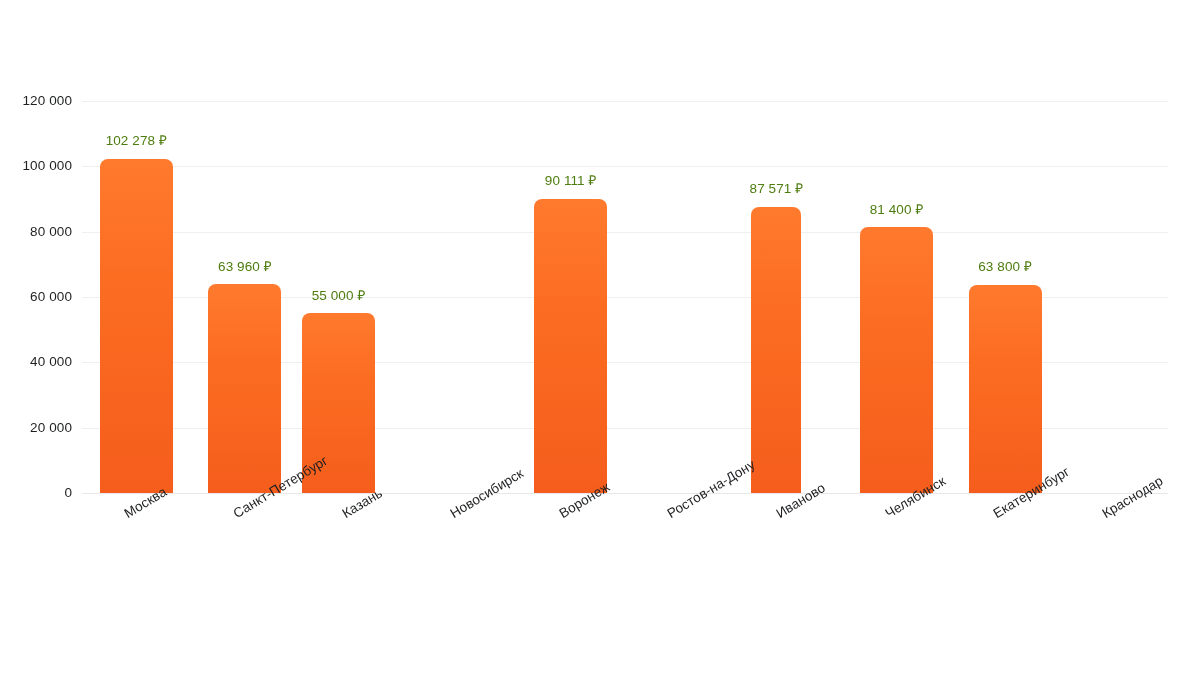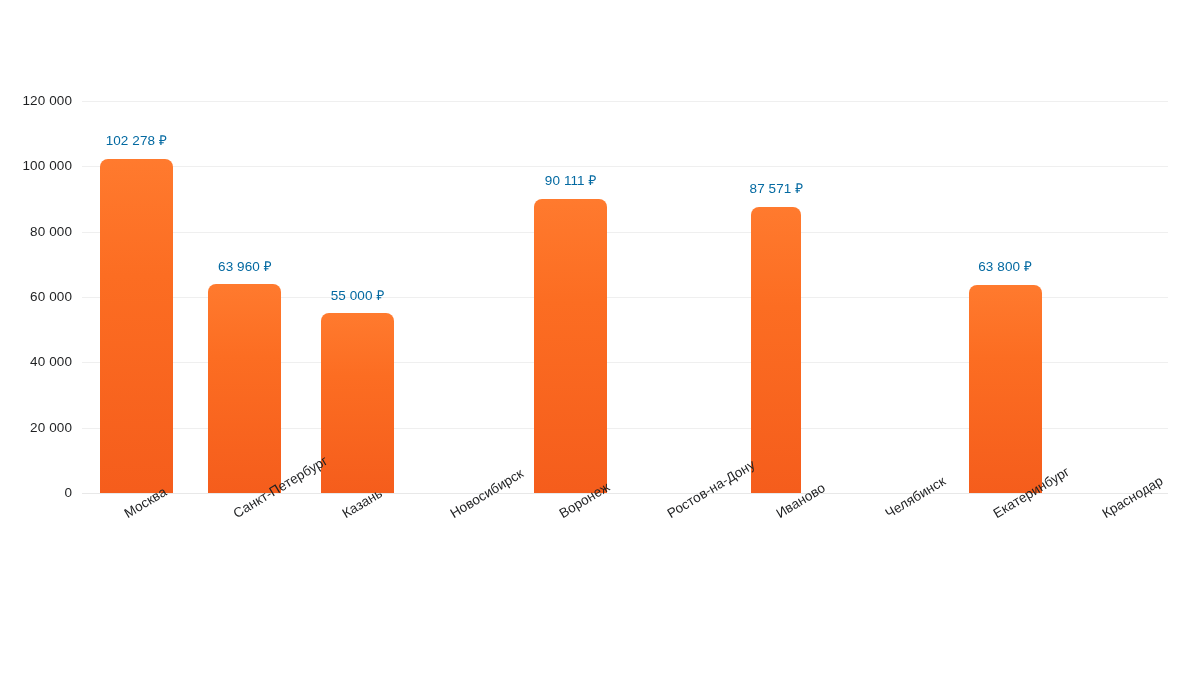--- a/index.html
+++ b/index.html
@@ -77,21 +77,21 @@
     border-radius: 8px 8px 0 0;
     background: linear-gradient(180deg, #FF7A2E 0%, #FC6D22 35%, #F55D1C 100%);
   }
 
   .bar-value {
     position: absolute;
     left: 50%;
     transform: translateX(-50%);
     white-space: pre;
     font-size: 13.5px;
-    color: #0369a1;
+    color: #4d7c0f;
     letter-spacing: 0.1px;
     line-height: 1;
   }
 
   .x-labels-layer {
     position: absolute;
     left: 82px;
     top: 493px;
     width: 1086px;
     height: 190px;
@@ -126,31 +126,35 @@
       </div>
     <div class="bars-layer">
         <div class="bar-group" style="left: 17.8px; width: 73px;">
           <div class="bar" style="height: 334.108px;"></div>
           <div class="bar-value" style="bottom: 345.108px;">102 278 ₽</div>
         </div>
         <div class="bar-group" style="left: 126.4px; width: 73px;">
           <div class="bar" style="height: 208.936px;"></div>
           <div class="bar-value" style="bottom: 219.936px;">63 960 ₽</div>
         </div>
-        <div class="bar-group" style="left: 239px; width: 73px; text-decoration: underline;">
+        <div class="bar-group" style="left: 220px; width: 73px; text-decoration: underline;">
           <div class="bar" style="height: 179.667px;"></div>
           <div class="bar-value" style="bottom: 190.667px;">55 000 ₽</div>
         </div>
         <div class="bar-group" style="left: 452.2px; width: 73px;">
           <div class="bar" style="height: 294.363px;"></div>
           <div class="bar-value" style="bottom: 305.363px;">90 111 ₽</div>
         </div>
         <div class="bar-group" style="left: 669.4px; width: 50px;">
           <div class="bar" style="height: 286.065px;"></div>
           <div class="bar-value" style="bottom: 297.065px;">87 571 ₽</div>
+        </div>
+        <div class="bar-group" style="left: 778px; width: 73px;">
+          <div class="bar" style="height: 265.907px;"></div>
+          <div class="bar-value" style="bottom: 276.907px;">81 400 ₽</div>
         </div>
         <div class="bar-group" style="left: 886.6px; width: 73px;">
           <div class="bar" style="height: 208.413px;"></div>
           <div class="bar-value" style="bottom: 219.413px;">63 800 ₽</div>
         </div>
       </div>
   </div>
 
   <div class="y-axis">
       <div class="y-tick-label" style="top: 493px;">0</div>

